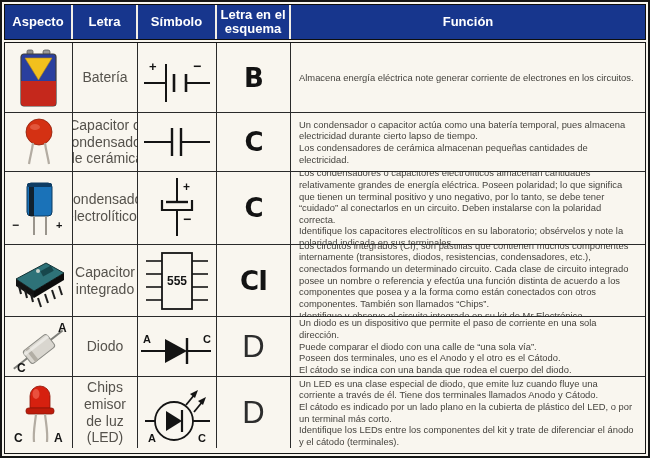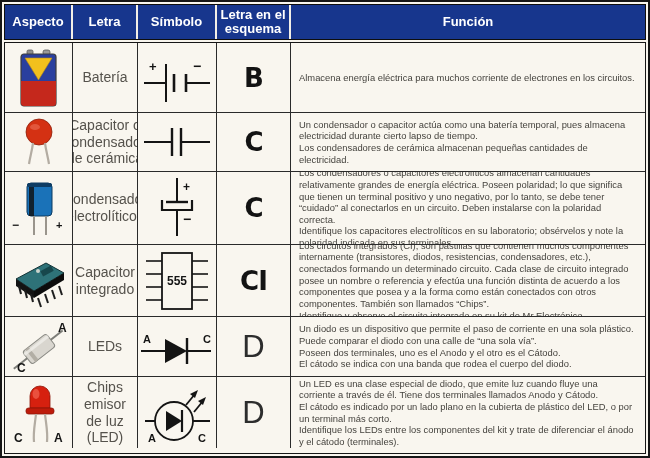--- a/index.html
+++ b/index.html
@@ -102,21 +102,21 @@
           <line x1="25" y1="12" x2="25" y2="50" stroke="#141414" stroke-width="2"></line>
           <line x1="33" y1="22" x2="33" y2="40" stroke="#141414" stroke-width="2.6"></line>
           <line x1="45" y1="22" x2="45" y2="40" stroke="#141414" stroke-width="2.6"></line>
           <line x1="45" y1="31" x2="69" y2="31" stroke="#141414" stroke-width="2"></line>
         </svg>
       </div>
       <div class="cell">
         <div class="letter">B</div>
       </div>
       <div class="cell funcion">
-        <div class="ftext">Almacena energía eléctrica para muchos corriente de electrones en los circuitos.</div>
+        <div class="ftext">Almacena energía eléctrica note generar corriente de electrones en los circuitos.</div>
       </div>
     </div>
 
     <div class="row r2">
       <div class="cell">
         <svg width="52" height="50" viewBox="0 0 52 50">
           <circle cx="26" cy="15" r="13" fill="#d43113" stroke="#8e1f0a" stroke-width="0.8"></circle>
           <ellipse cx="22" cy="10" rx="5" ry="3" fill="#e8674d" opacity="0.7"></ellipse>
           <path d="M20 26 C19 34 17 40 16 47" stroke="#b3aca2" stroke-width="2.2" fill="none"></path>
           <path d="M32 26 C33 34 35 40 36 47" stroke="#b3aca2" stroke-width="2.2" fill="none"></path>
@@ -226,37 +226,37 @@
             <line x1="0" y1="30" x2="62" y2="30" stroke="#7d7d78" stroke-width="2"></line>
             <rect x="17" y="22" width="30" height="16" rx="3" fill="#d9d6cf" stroke="#8a8a84" stroke-width="1"></rect>
             <rect x="21" y="22" width="4" height="16" fill="#b2aea5"></rect>
             <rect x="17" y="24" width="30" height="3" fill="#efede8" opacity="0.8"></rect>
           </g>
           <text class="symtext" x="51" y="13" font-size="12">A</text>
           <text class="symtext" x="10" y="53" font-size="12">C</text>
         </svg>
       </div>
       <div class="cell">
-        <div class="name">LEDs</div>
+        <div class="name">Diodo</div>
       </div>
       <div class="cell">
         <svg width="76" height="46" viewBox="0 0 76 46">
           <text class="symtext" x="4" y="19" font-size="11">A</text>
           <line x1="2" y1="27" x2="26" y2="27" stroke="#141414" stroke-width="2"></line>
           <polygon points="26,15 26,39 48,27" fill="#141414"></polygon>
           <line x1="48" y1="14" x2="48" y2="40" stroke="#141414" stroke-width="2.4"></line>
           <line x1="48" y1="27" x2="72" y2="27" stroke="#141414" stroke-width="2"></line>
           <text class="symtext" x="64" y="19" font-size="11">C</text>
         </svg>
       </div>
       <div class="cell">
         <div class="letter light">D</div>
       </div>
       <div class="cell funcion">
-        <div class="ftext">Un diodo es un dispositivo que permite el paso de corriente en una sola plástico.
+        <div class="ftext">Un diodo es un dispositivo que permite el paso de corriente en una sola dirección.
 Puede comparar el diodo con una calle de “una sola vía”.
 Poseen dos terminales, uno es el Anodo y el otro es el Cátodo.
 El cátodo se indica con una banda que rodea el cuerpo del diodo.</div>
       </div>
     </div>
 
     <div class="row r6">
       <div class="cell">
         <svg width="60" height="66" viewBox="0 0 60 66">
           <path d="M21 28 V16 a10 10 0 0 1 20 0 V28 z" fill="#d6200f" stroke="#8e1508" stroke-width="0.8"></path>

